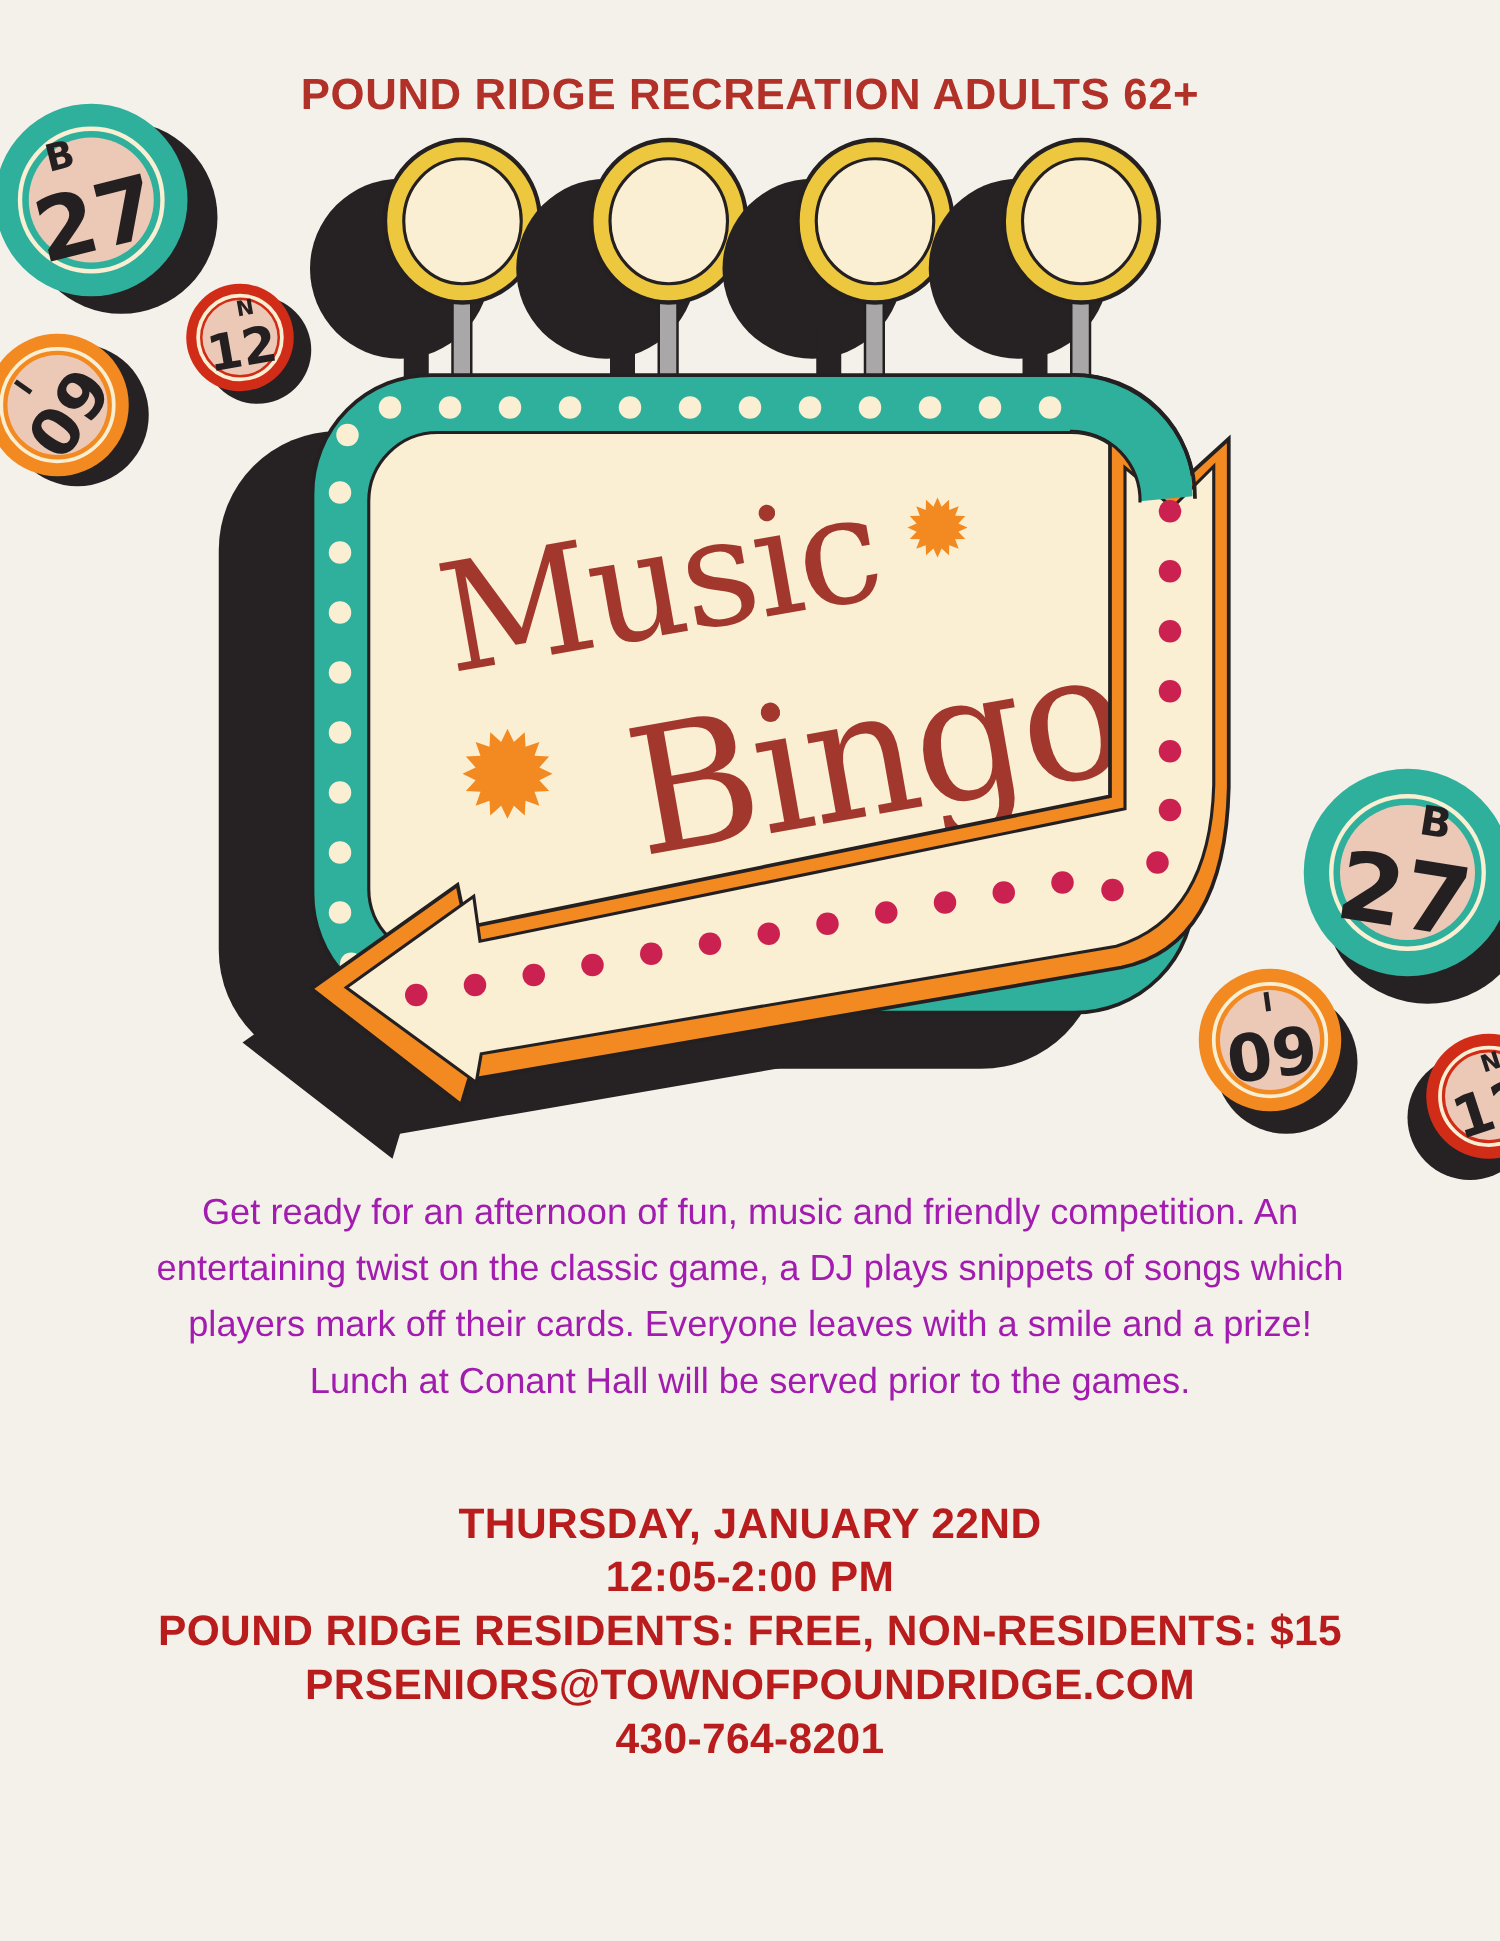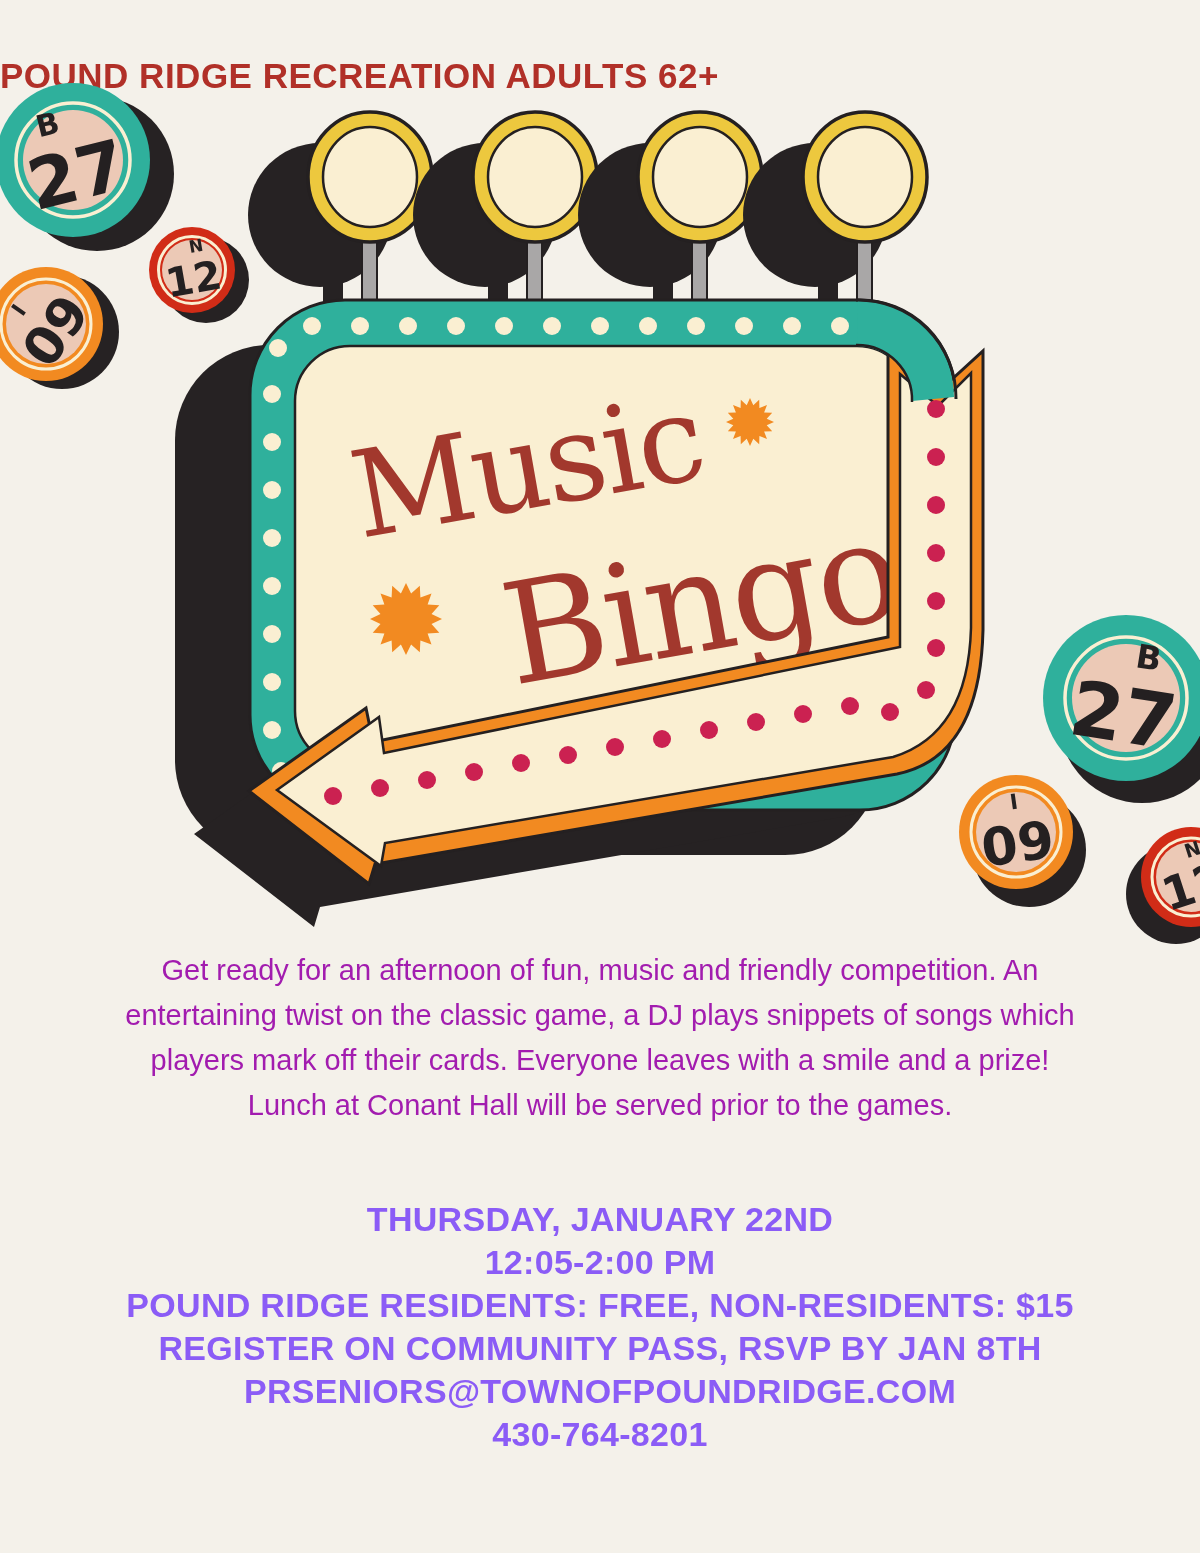--- a/index.html
+++ b/index.html
@@ -3,33 +3,33 @@
 <meta charset="utf-8">
 <style>
   html,body{margin:0;padding:0}
   body{
     width:1200px;height:1553px;position:relative;overflow:hidden;
     background:#f4f1ea;
     font-family:"Liberation Sans",sans-serif;
   }
   .header-title{
     position:absolute;top:56px;left:0;width:100%;
-    font-size:35px;font-weight:bold;
+    text-align:center;font-size:35px;font-weight:bold;
     color:#b13028;letter-spacing:.5px;
   }
   svg.sign-art{position:absolute;top:0;left:0}
   .desc{
     position:absolute;top:948px;left:50%;transform:translateX(-50%);
     width:950px;text-align:center;
     font-size:29px;line-height:45px;color:#a21caf;
   }
   .details{
     position:absolute;top:1198px;left:0;width:100%;
     text-align:center;font-weight:bold;font-size:34px;
-    line-height:43px;color:#8b5cf6;letter-spacing:.3px;
+    line-height:43px;color:#b91c1c;letter-spacing:.3px;
   }
   .ball-letter,.ball-number{
     font-family:"DejaVu Sans",sans-serif;font-weight:bold;fill:#242021;
   }
   .marquee-word{
     font-family:"DejaVu Serif",serif;fill:#a2382d;letter-spacing:-3px;
   }
   .shadow{fill:#262223}
 </style>
 </head>
@@ -204,18 +204,17 @@
       </g>
     </g>
   </svg>
 
   <div class="desc">Get ready for an afternoon of fun, music and friendly competition. An entertaining twist on the classic game, a DJ plays snippets of songs which players mark off their cards. Everyone leaves with a smile and a prize! Lunch at Conant Hall will be served prior to the games.</div>
 
   <div class="details">
     <div>THURSDAY, JANUARY 22ND</div>
     <div>12:05-2:00 PM</div>
     <div>POUND RIDGE RESIDENTS: FREE, NON-RESIDENTS: $15</div>
-    <div>REGISTER ON COMMUNITY PASS, RSVP BY JAN 8TH</div>
     <div>PRSENIORS@TOWNOFPOUNDRIDGE.COM</div>
     <div>430-764-8201</div>
   </div>
 
 </div>
 
 </body></html>

